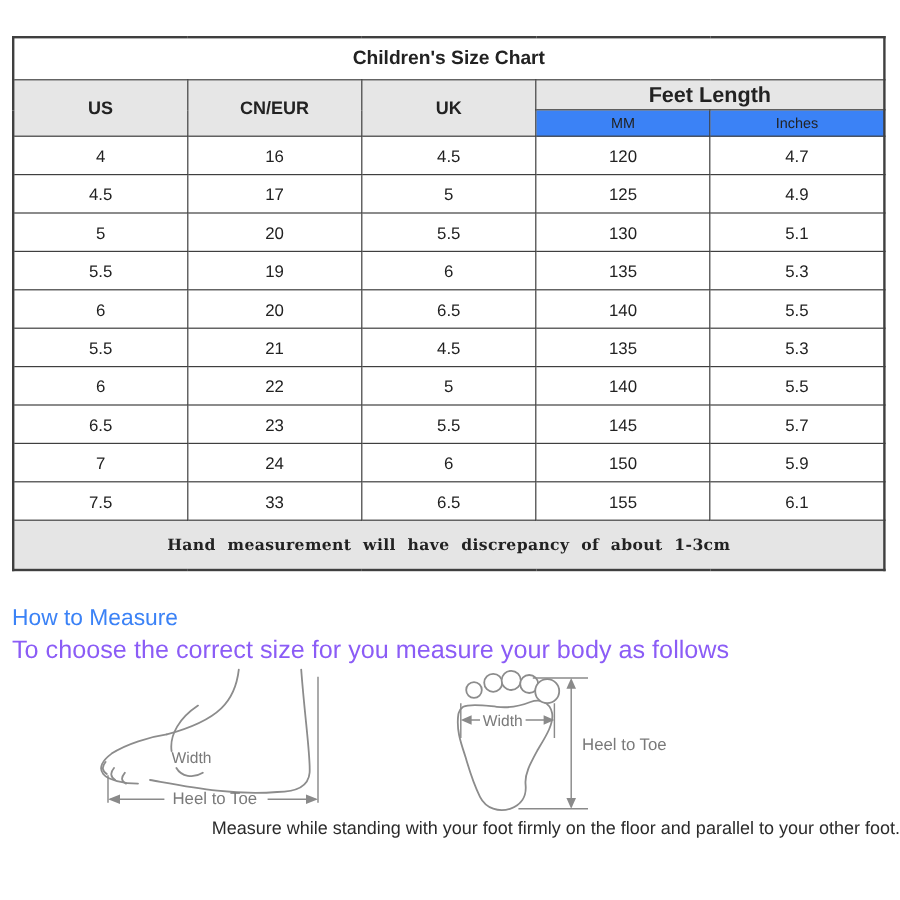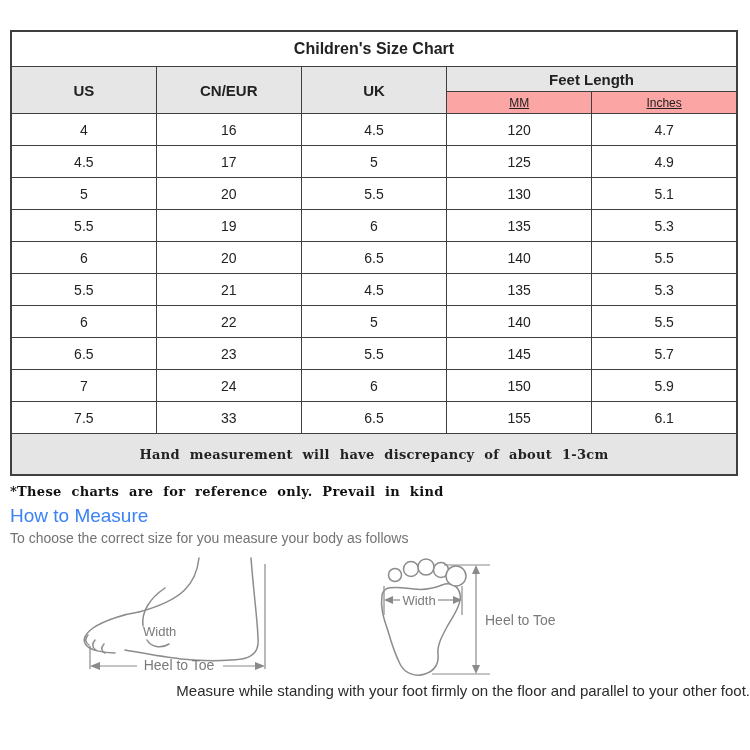--- a/index.html
+++ b/index.html
@@ -8,35 +8,35 @@
 
   
   table.size-chart{position:absolute;left:10px;top:30px;width:728px;
     border-collapse:collapse;table-layout:fixed;border:2px solid #3f3f3f;}
   table.size-chart th, table.size-chart td{
     border:1px solid #3f3f3f;text-align:center;vertical-align:middle;
     color:#222;padding:0;}
   .title-cell{height:34px;font-size:16px;font-weight:bold;background:#fff;
     border-bottom:2px solid #3f3f3f;}
   .head-cell{background:#e6e6e6;font-size:15px;font-weight:bold;}
-  .feet-cell{background:#e6e6e6;font-size:15px;font-weight:bold;height:24px;}
-  .sub-cell{background:#fca5a5;font-size:12px;font-weight:normal;height:21px;color:#333;text-decoration:underline;}
+  .feet-cell{background:#e6e6e6;font-size:18px;font-weight:bold;height:24px;}
+  .sub-cell{background:#3b82f6;font-size:12px;font-weight:normal;height:21px;color:#333;}
   .data-cell{height:31px;font-size:14px;color:#2a2a2a;background:#fff;}
   .footer-cell{height:40px;background:#e5e5e5;
     font-family:"DejaVu Serif", serif;font-weight:bold;font-size:13px;
     letter-spacing:0.3px;word-spacing:5px;color:#111;}
 
   
   .ref-note{position:absolute;left:10px;top:484px;
     font-family:"DejaVu Serif", serif;font-weight:bold;font-size:13px;
     letter-spacing:0.3px;word-spacing:5px;color:#111;}
   .howto-heading{position:absolute;left:10px;top:505px;
     font-size:19px;color:#3b82f6;}
   .howto-sub{position:absolute;left:10px;top:530px;
-    font-size:14px;color:#737373;}
+    font-size:21px;color:#8b5cf6;}
   .caption{position:absolute;left:0;top:682px;width:750px;text-align:right;
     font-size:15px;color:#2b2b2b;}
 
   
   .svg-left{position:absolute;left:75px;top:556px;}
   .svg-right{position:absolute;left:372px;top:553px;}
   .diag-stroke{fill:none;stroke:#8c8c8c;stroke-width:1.5;stroke-linecap:round;stroke-linejoin:round;}
   .guide{fill:none;stroke:#8a8a8a;stroke-width:1.2;}
   .arrowhead{fill:#8a8a8a;stroke:none;}
   .diag-label{fill:#7a7a7a;font-family:"Liberation Sans", sans-serif;}
@@ -133,21 +133,20 @@
         <td class="data-cell">155</td>
         <td class="data-cell">6.1</td>
       </tr>
 
       <tr>
         <td class="footer-cell" colspan="5">Hand measurement will have discrepancy of about 1-3cm</td>
       </tr>
     </tbody>
   </table>
 
-  <div class="ref-note">*These charts are for reference only. Prevail in kind</div>
   <div class="howto-heading">How to Measure</div>
   <div class="howto-sub">To choose the correct size for you measure your body as follows</div>
 
   <svg class="svg-left" width="200" height="120" viewBox="0 0 200 120">
 
     <path class="diag-stroke" d="M124,2 C121,28 108,44 64,56"></path>
     <path class="diag-stroke" d="M176,2 C179,42 184,76 183,88 C182,100 170,104 156,104 C118,107 84,100 50,94"></path>
     <path class="diag-stroke" d="M64,56 C50,58 30,64 18,72 C10,78 7,84 11,89 C15,94 28,97 40,97"></path>
     <path class="diag-stroke" d="M13,79 q-5,6 1,10 M20,84 q-5,6 1,10 M29,88 q-5,6 1,9"></path>
 

